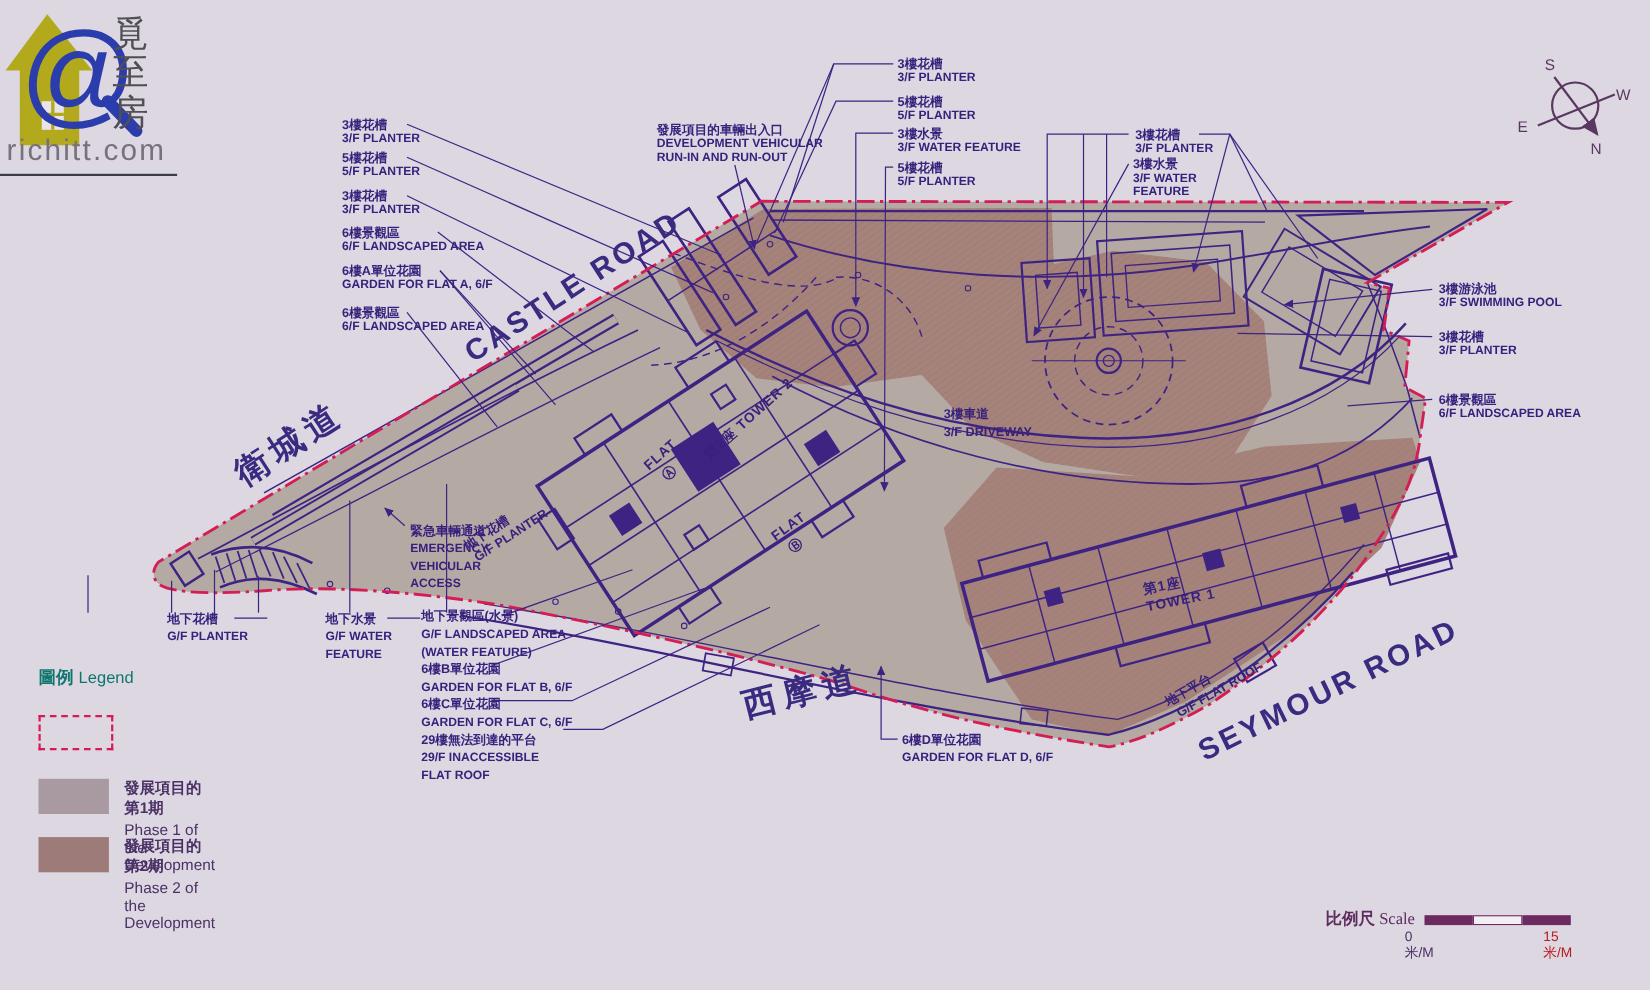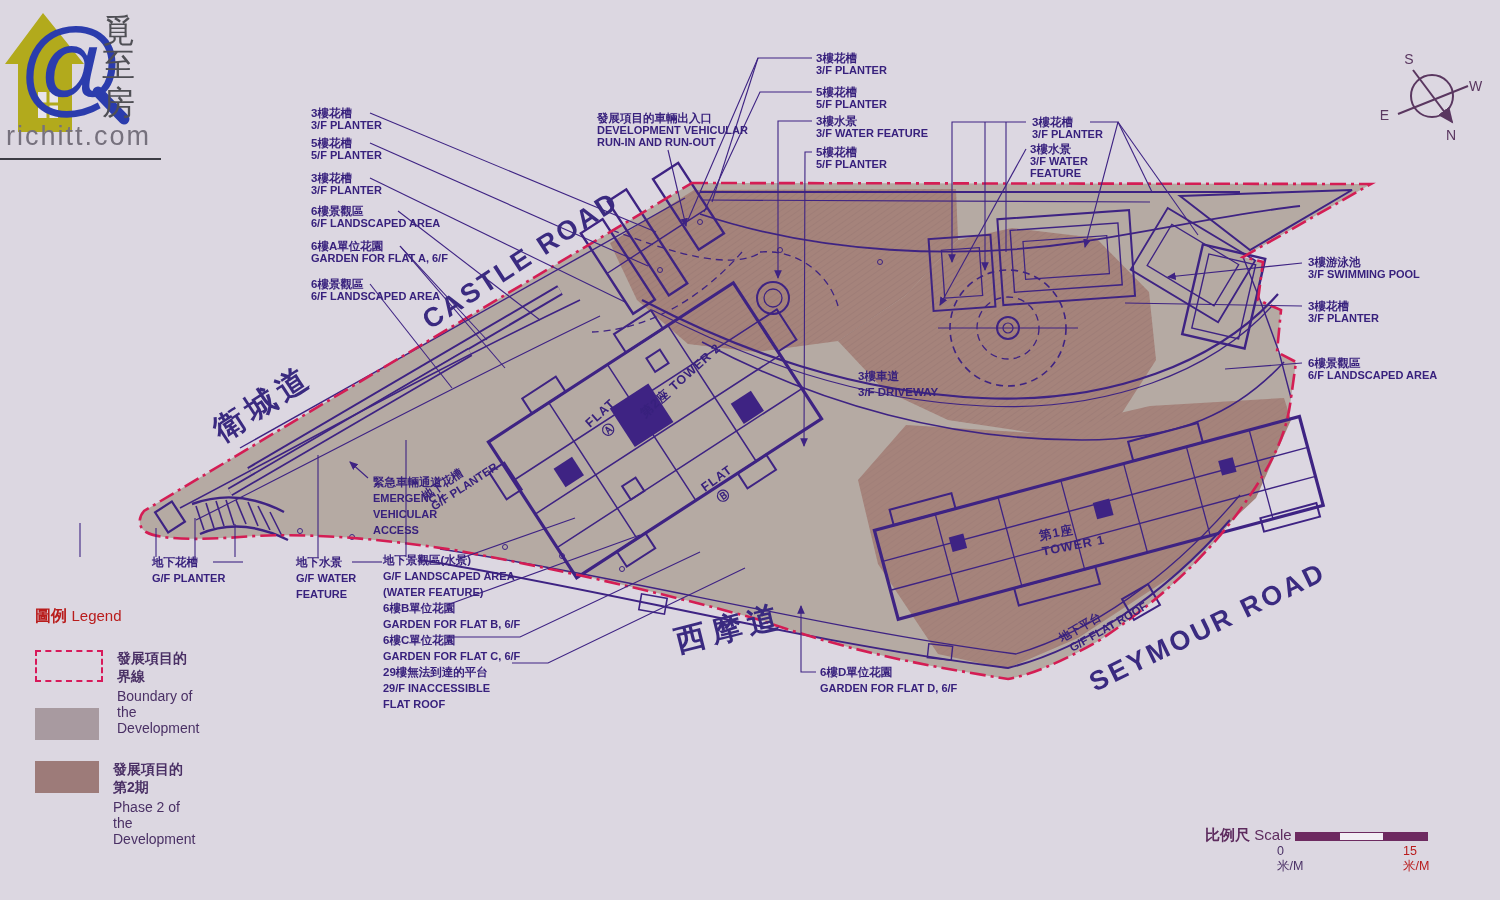--- a/index.html
+++ b/index.html
@@ -9,29 +9,29 @@
   svg text{font-family:"Liberation Sans",sans-serif;}
   .cz{font-size:11.5px;font-weight:bold;fill:#38217d;}
   .ce{font-size:11px;font-weight:bold;fill:#38217d;}
   .inplan{font-size:11.5px;font-weight:bold;fill:#38217d;}
   .road-en{font-size:27px;font-weight:bold;fill:#3a2a80;letter-spacing:3px;}
   .road-zh{font-size:31px;font-weight:bold;fill:#3a2a80;letter-spacing:6px;}
   .twr{font-size:12.5px;font-weight:bold;fill:#38217d;letter-spacing:1px;}
   .compass-t{font-size:14px;fill:#5a3760;}
   .logo-underline{position:absolute;left:0;top:158px;width:161px;height:2px;background:#3c3c44;}
   .legend{position:absolute;left:35px;top:606px;color:#4a3065;}
-  .legend-title{font-size:16px;font-weight:bold;color:#b91c1c;}
+  .legend-title{font-size:16px;font-weight:bold;color:#0f766e;}
   .legend-title .en{font-weight:normal;font-size:15px;}
   .lrow{position:absolute;left:0;display:flex;align-items:flex-start;}
   .lswatch{width:64px;height:32px;margin-right:14px;flex:none;}
   .lsw-boundary{border:2px dashed #d8195a;background:transparent;height:28px;}
   .ltxt .zh{font-size:14px;font-weight:bold;display:block;}
   .ltxt .en{font-size:14px;display:block;margin-top:2px;}
   .scalebar{position:absolute;left:1205px;top:826px;color:#5d2b5e;}
-  .scalebar .cap{font-size:15px;font-weight:bold;}
+  .scalebar .cap{font-size:15px;font-weight:bold;font-family:Liberation Serif, serif;}
   .scalebar .cap .en{font-weight:normal;}
   .sbar{position:absolute;left:90px;top:6px;width:133px;height:9px;display:flex;}
   .sb1{flex:1;background:#6d2a60;}
   .sb2{flex:1;background:#f2eef4;border:1.5px solid #6d2a60;box-sizing:border-box;}
   .sb3{flex:1;background:#6d2a60;}
   .sb0{position:absolute;left:72px;top:18px;font-size:12.5px;color:#4a3065;}
   .sb15{position:absolute;left:198px;top:18px;font-size:12.5px;color:#b91c1c;}
 </style>
 </head>
 <body>
@@ -384,27 +384,27 @@
 <div class="logo-underline"></div>
 
 
 <div class="legend">
   <div class="legend-title">
     <span>圖例</span>
     <span class="en">Legend</span>
   </div>
   <div class="lrow" style="top:44px">
     <div class="lswatch lsw-boundary"></div>
-    <div class="ltxt">
-      <span class="zh">發展項目的界線</span>
-      <span class="en">Boundary of the Development</span>
-    </div>
   </div>
   <div class="lrow" style="top:102px">
     <div class="lswatch" style="background:#a89aa0"></div>
+    <div class="ltxt">
+      <span class="zh">發展項目的第1期</span>
+      <span class="en">Phase 1 of the Development</span>
+    </div>
   </div>
   <div class="lrow" style="top:155px">
     <div class="lswatch" style="background:#9d7b79"></div>
     <div class="ltxt">
       <span class="zh">發展項目的第2期</span>
       <span class="en">Phase 2 of the Development</span>
     </div>
   </div>
 </div>
 

